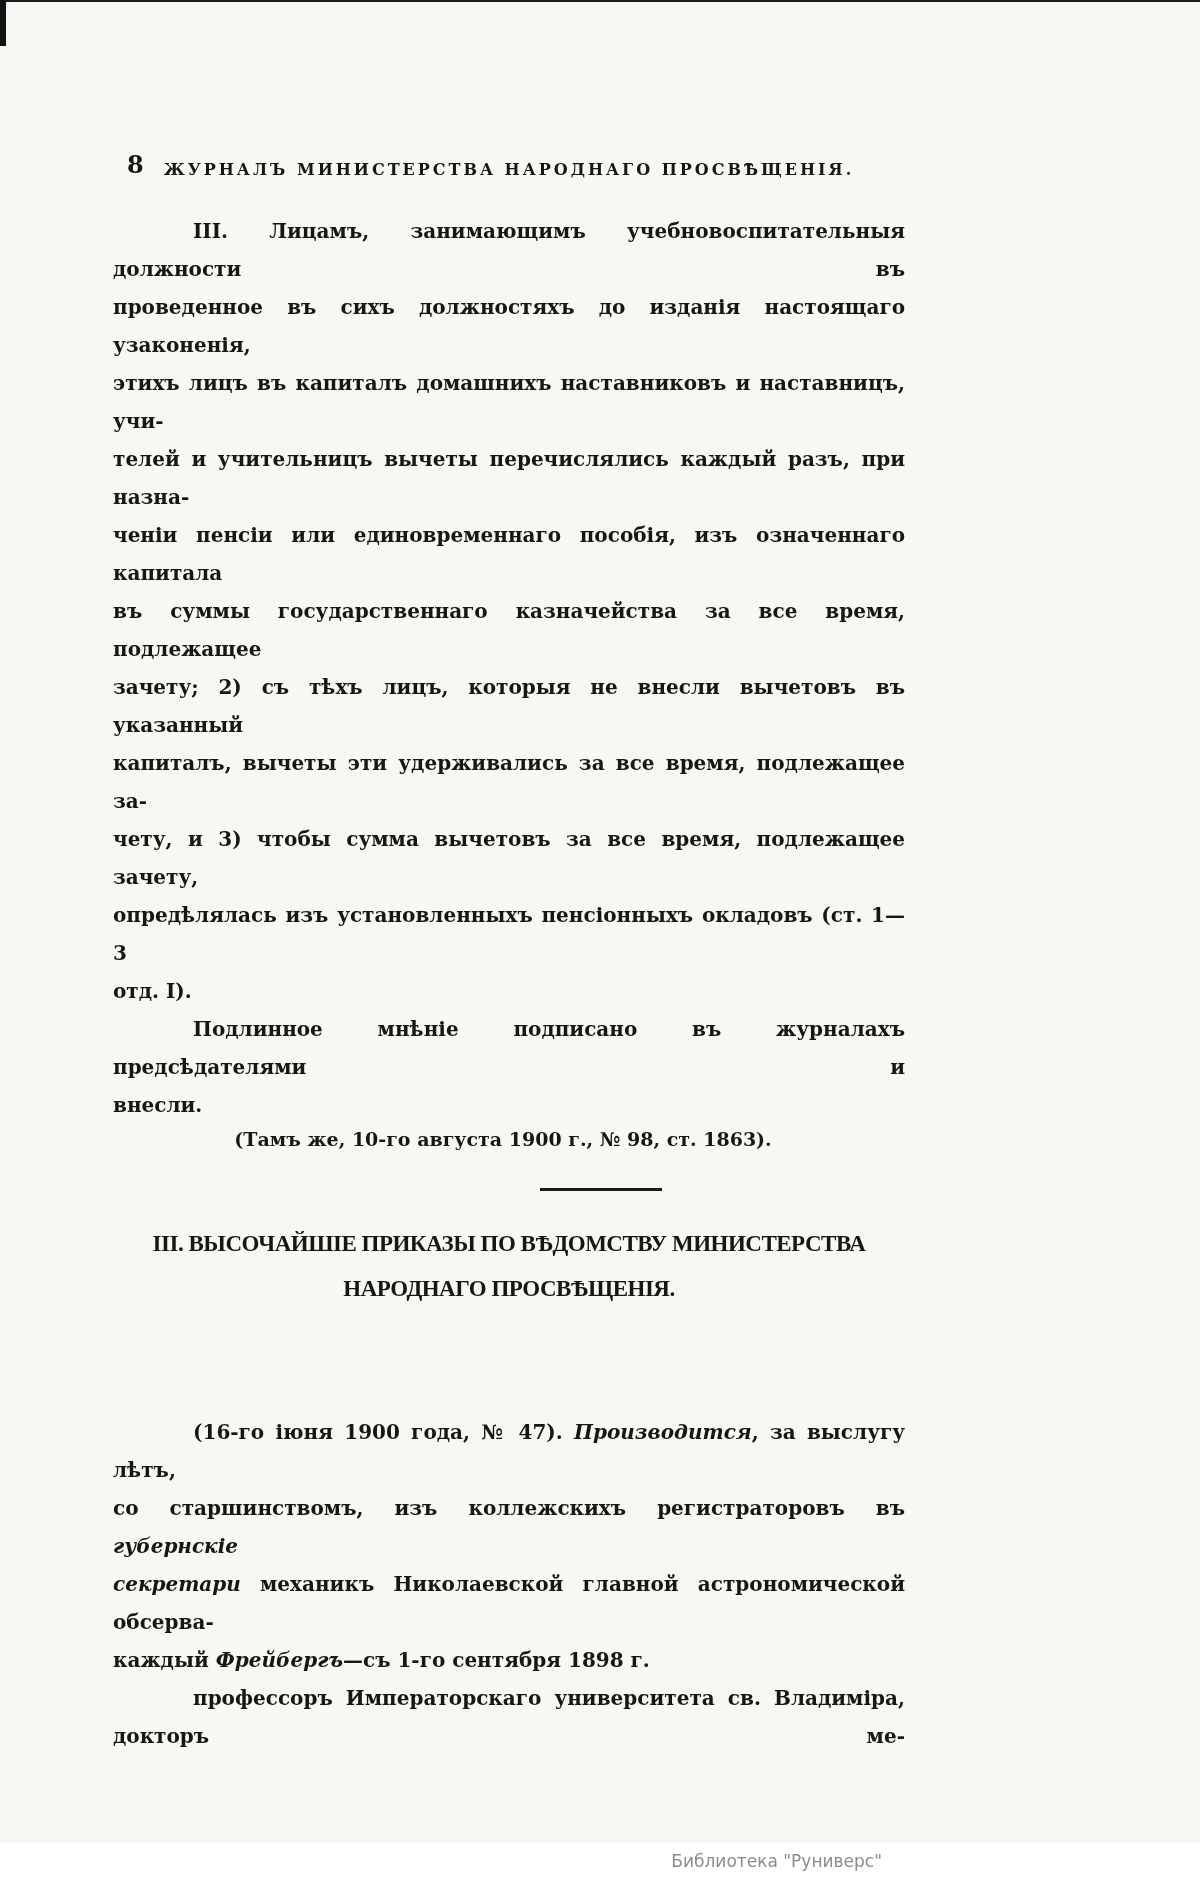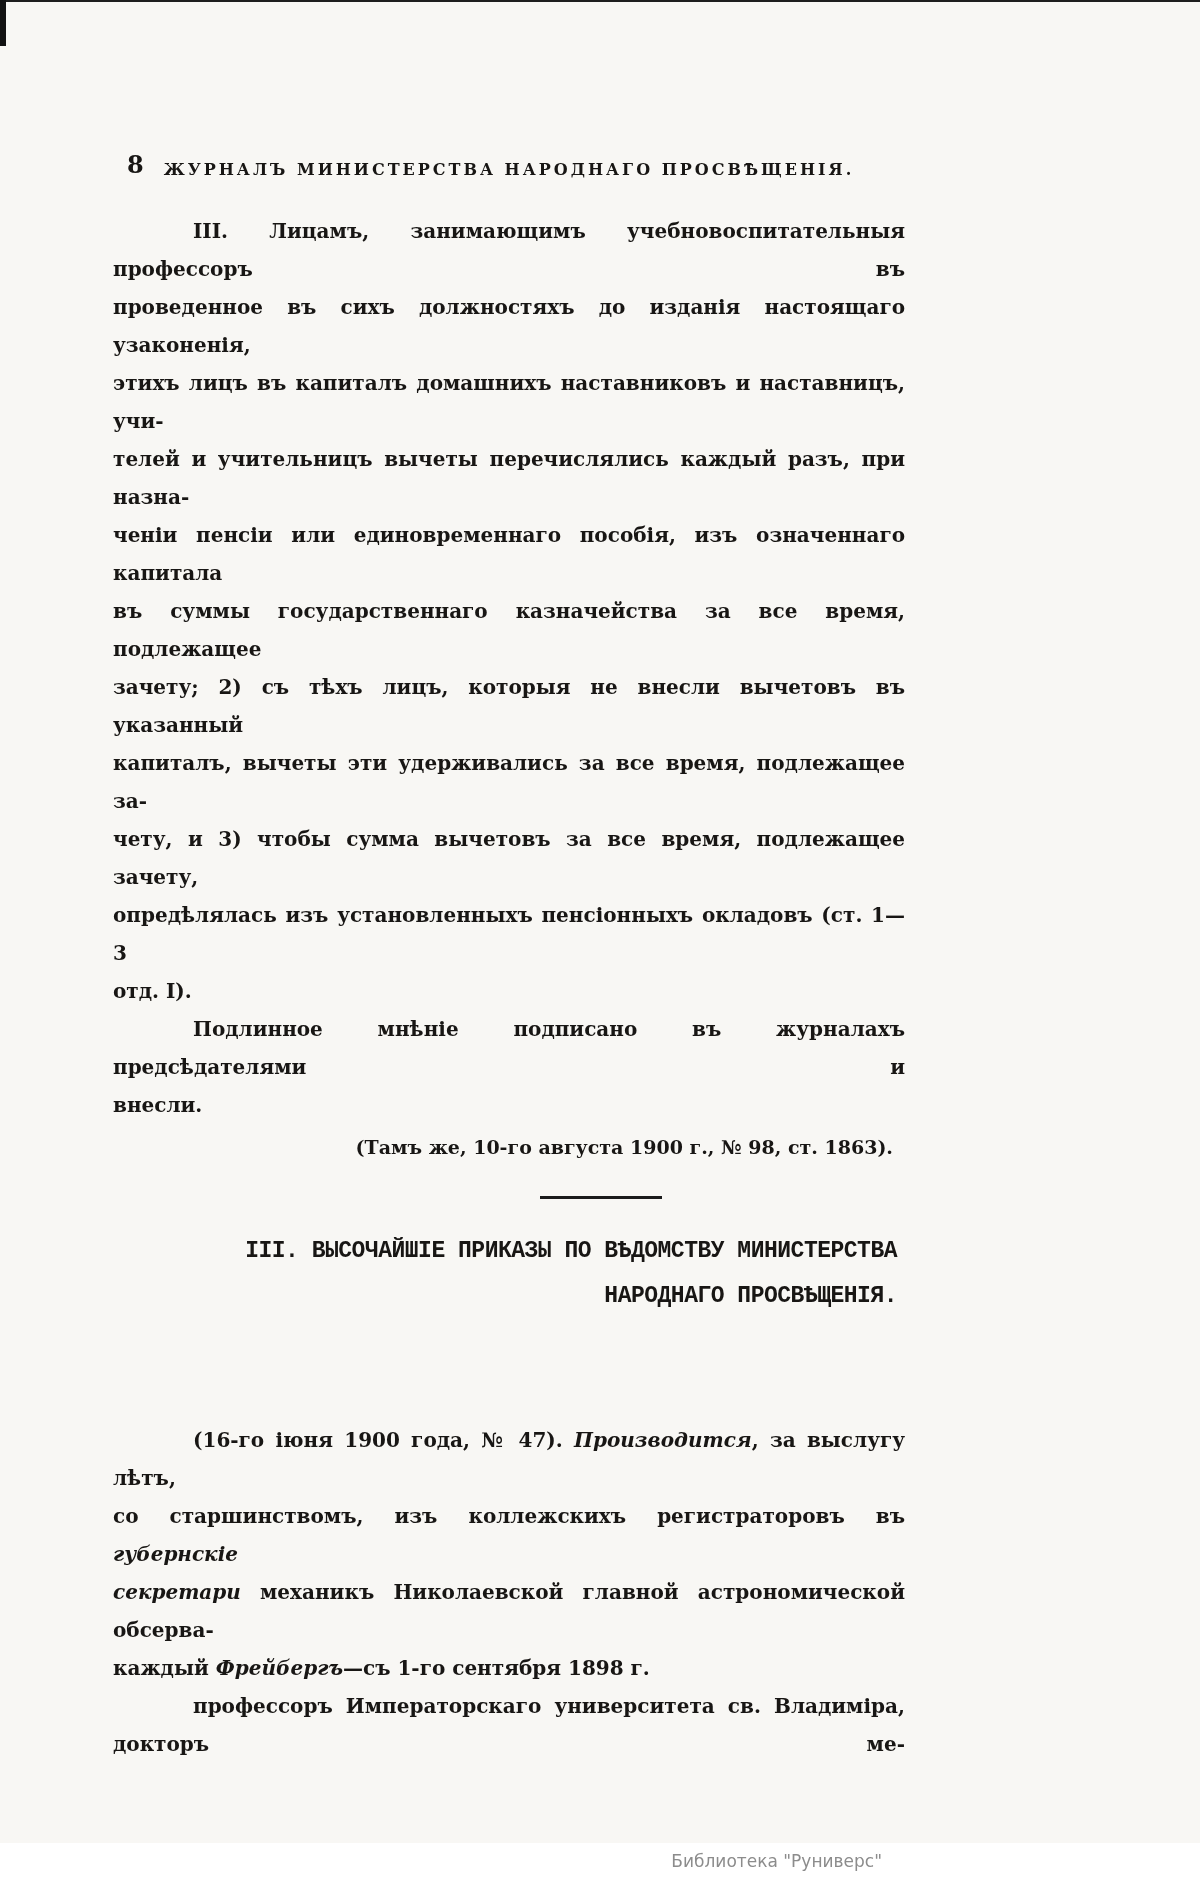--- a/index.html
+++ b/index.html
@@ -38,35 +38,34 @@
     font-size: 20px;
     font-weight: bold;
     line-height: 38px;
     text-align: justify;
     text-align-last: justify;
   }
   .tline-last { text-align-last: left; }
   .para > .tline:first-child { text-indent: 80px; }
   em { font-style: italic; }
   .citation {
-    margin-top: 8px;
     font-size: 19px; font-weight: bold; line-height: 30px;
-    text-align: right; padding-right: 12px;
+    text-align: center; padding-right: 12px;
   }
   .rule {
     width: 122px; height: 3px; background: #1b1b1b;
     margin: 34px 0 0 427px;
   }
   .heading {
-    margin: 30px 8px 0 0;
-    font-family: Liberation Mono, monospace;
+    margin: 30px 0 0 0;
+    font-family: Liberation Serif, serif;
     font-size: 23px; letter-spacing: -0.5px;
     line-height: 45px;
     font-weight: bold;
-    text-align: right;
+    text-align: center;
   }
   .hl { display: block; white-space: nowrap; }
   .first-order { margin-top: 102px; }
   .footer-band {
     position: absolute; bottom: 0; left: 0; width: 100%; height: 42px;
     background: #ffffff;
   }
   .watermark {
     position: absolute; top: 8px; right: 318px;
     font-family: "DejaVu Sans", sans-serif;
@@ -78,21 +77,21 @@
 
 <div class="page">
   <div class="scan-edge-top"></div>
   <div class="scan-corner"></div>
 
   <div class="pnum">8</div>
   <div class="running-title">ЖУРНАЛЪ МИНИСТЕРСТВА НАРОДНАГО ПРОСВѢЩЕНІЯ.</div>
 
   <div class="text-col">
     <div class="para">
-        <div class="tline"><span>III. Лицамъ, занимающимъ учебновоспитательныя профессоръ въ</span></div>
+        <div class="tline"><span>III. Лицамъ, занимающимъ учебновоспитательныя должности въ</span></div>
         <div class="tline"><span>проведенное въ сихъ должностяхъ до изданія настоящаго узаконенія,</span></div>
         <div class="tline"><span>этихъ лицъ въ капиталъ домашнихъ наставниковъ и наставницъ, учи-</span></div>
         <div class="tline"><span>телей и учительницъ вычеты перечислялись каждый разъ, при назна-</span></div>
         <div class="tline"><span>ченіи пенсіи или единовременнаго пособія, изъ означеннаго капитала</span></div>
         <div class="tline"><span>въ суммы государственнаго казначейства за все время, подлежащее</span></div>
         <div class="tline"><span>зачету; 2) съ тѣхъ лицъ, которыя не внесли вычетовъ въ указанный</span></div>
         <div class="tline"><span>капиталъ, вычеты эти удерживались за все время, подлежащее за-</span></div>
         <div class="tline"><span>чету, и 3) чтобы сумма вычетовъ за все время, подлежащее зачету,</span></div>
         <div class="tline"><span>опредѣлялась изъ установленныхъ пенсіонныхъ окладовъ (ст. 1—3</span></div>
         <div class="tline tline-last"><span>отд. I).</span></div>

